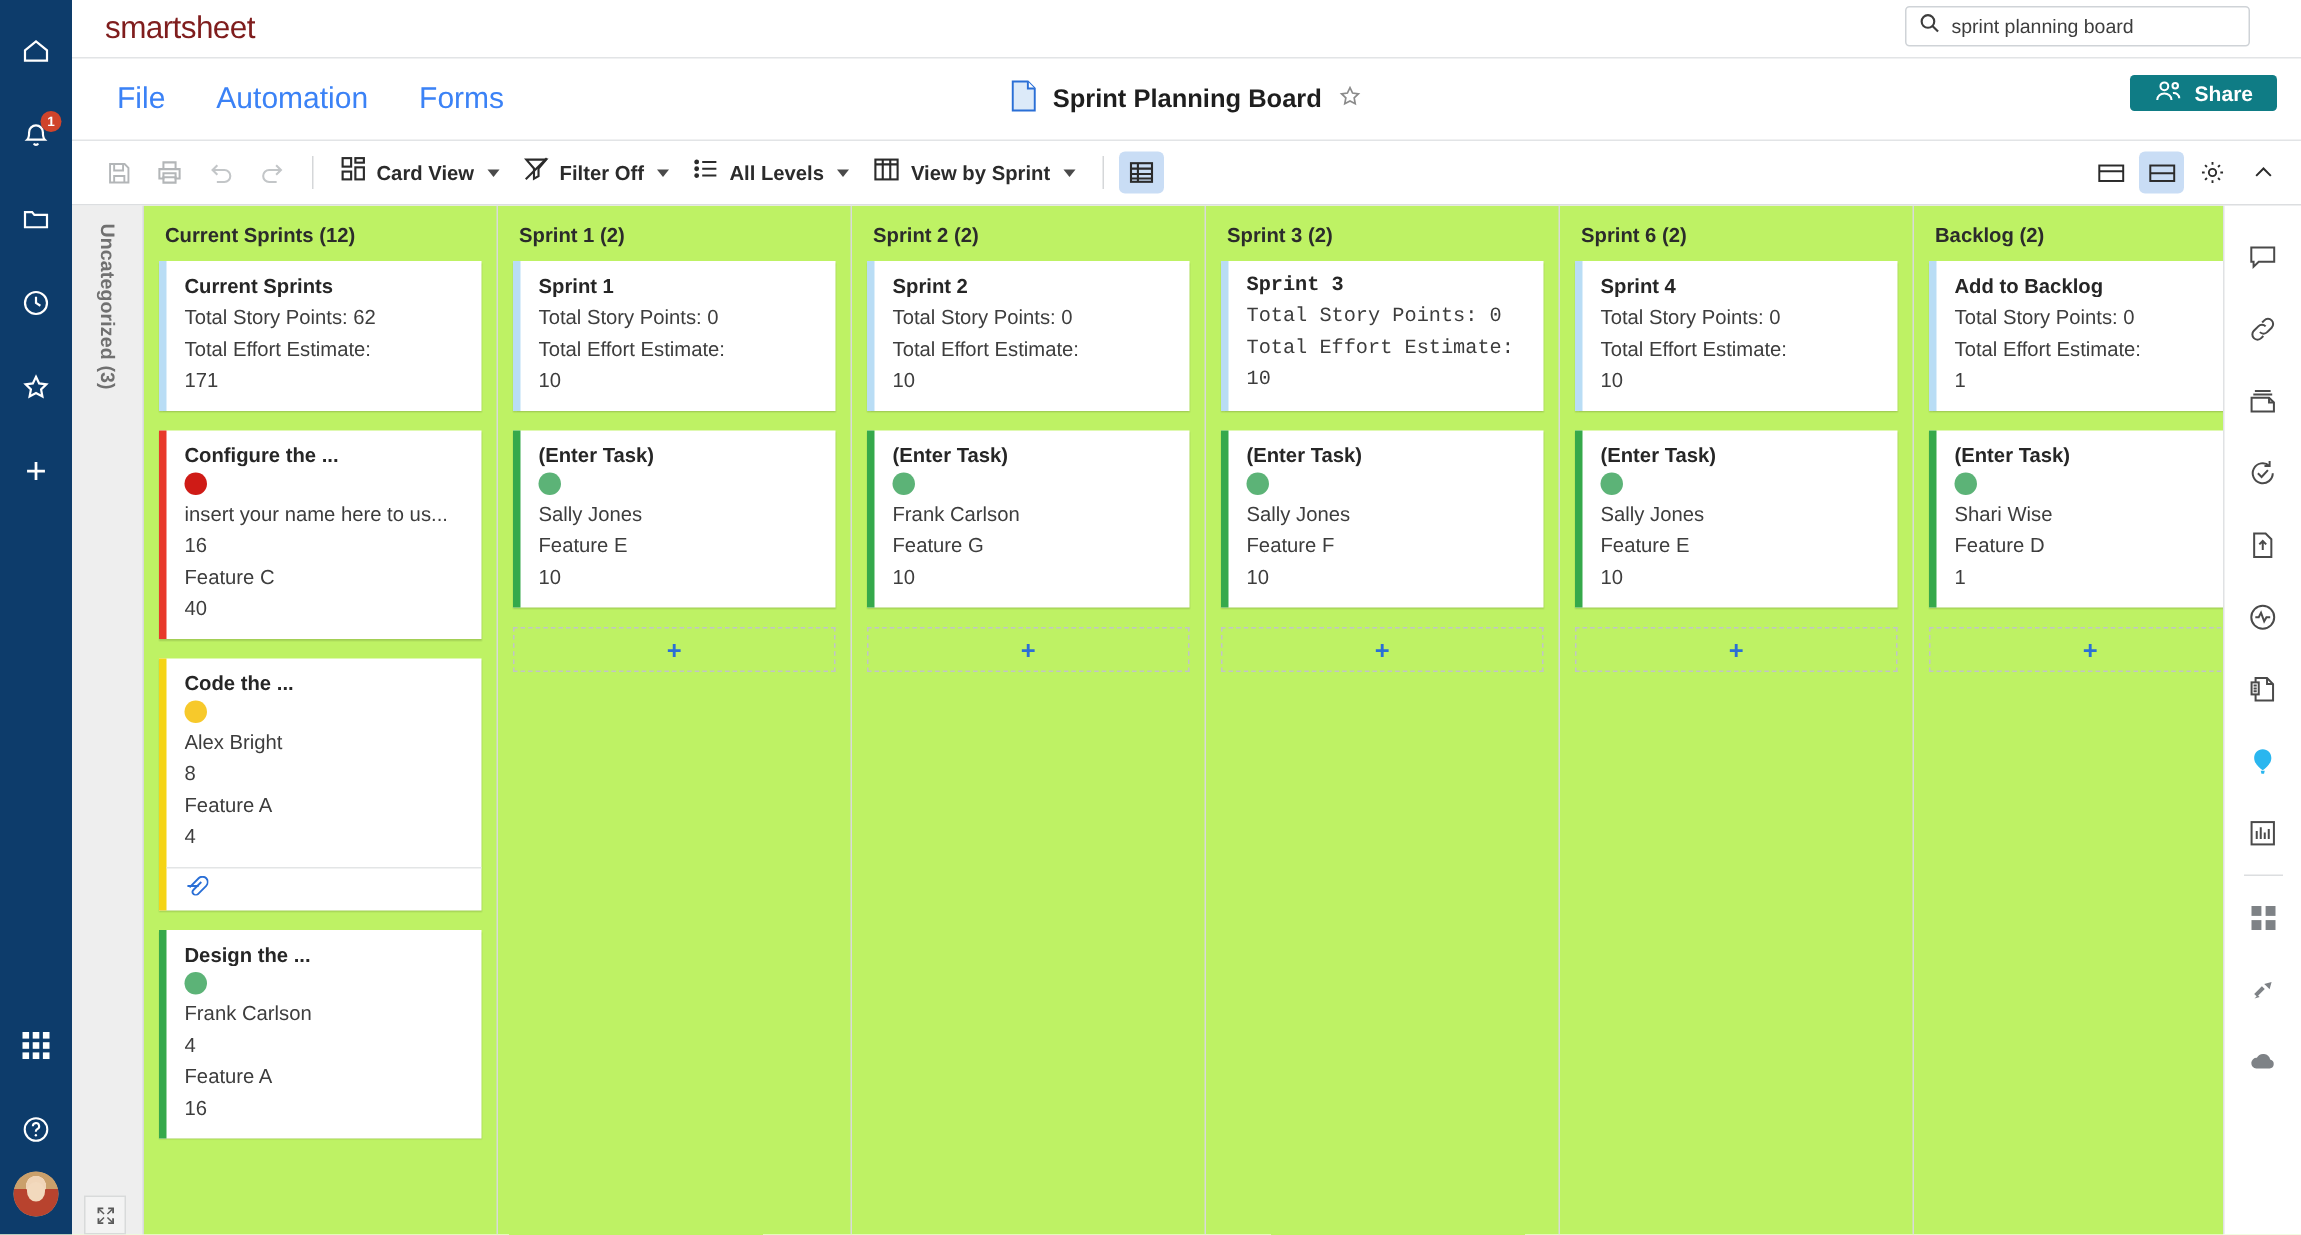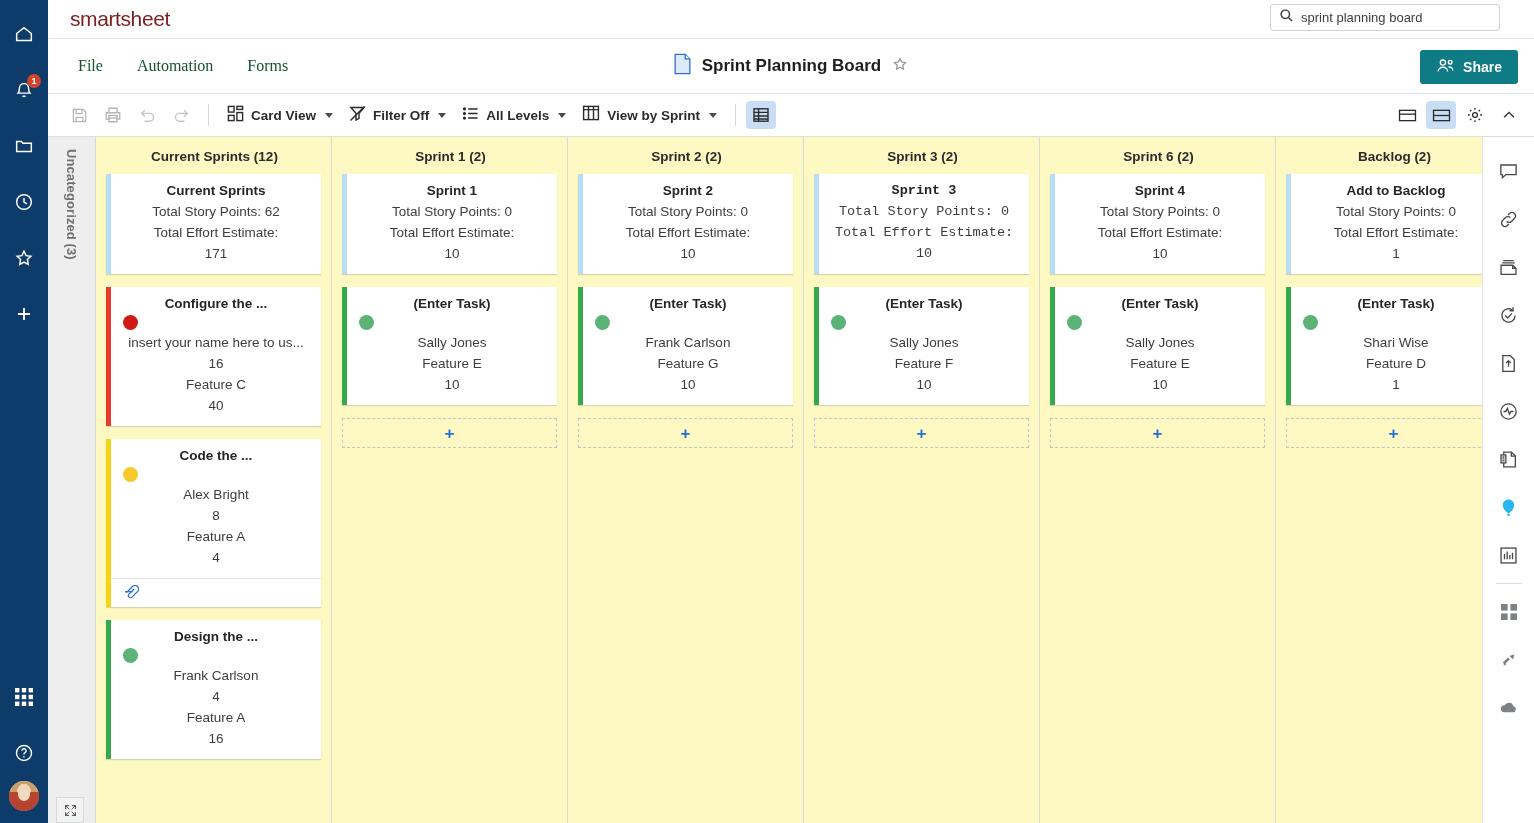--- a/index.html
+++ b/index.html
@@ -81,36 +81,36 @@
   
   .menubar {
     height: 56px; flex: 0 0 56px;
     border-top: 1px solid #e2e4e6;
     border-bottom: 1px solid #e2e4e6;
     display: flex; align-items: center;
     position: relative; background: #fff;
   }
   .menu-items { display: flex; align-items: center; padding-left: 18px; gap: 10px; }
   .menu-items div {
-    font-size: 16px; color: #14532d; padding: 6px 12px; cursor: pointer; font-family: Liberation Serif, serif;
+    font-size: 20px; color: #3b82f6; padding: 6px 12px; cursor: pointer;
   }
   .doc-title-wrap {
     position: absolute; left: 0; right: 0; top: 0; bottom: 0;
     display: flex; align-items: center; justify-content: center;
     pointer-events: none;
   }
   .doc-title-wrap > * { pointer-events: auto; }
   .doc-title {
     font-size: 17px; font-weight: bold; color: #1e1e1e; margin: 0 10px;
   }
   .share-btn {
     position: absolute; right: 16px; top: 11px;
     background: #14757f; background: #0f7c85;
     color: #fff; border: 0; border-radius: 3px;
-    height: 34px; padding: 0 16px;
+    height: 24px; padding: 0 16px;
     font-size: 14px; font-weight: bold;
     display: flex; align-items: center; gap: 8px;
     cursor: pointer; font-family: "Liberation Sans", sans-serif;
   }
 
   
   .toolbar {
     height: 43px; flex: 0 0 43px;
     display: flex; align-items: center;
     border-bottom: 1px solid #dcdee0;
@@ -138,22 +138,22 @@
     display: flex; align-items: flex-start; justify-content: center;
     padding-top: 12px;
   }
   .lane-label span {
     writing-mode: vertical-rl;
     font-size: 13px; font-weight: bold; color: #707070;
     letter-spacing: 0.1px;
     white-space: nowrap;
   }
   .board {
-    flex: 1 1 auto; display: flex; background: #fef9c3;
-    overflow: hidden; min-width: 0; text-align: center;
+    flex: 1 1 auto; display: flex; background: #bef264;
+    overflow: hidden; min-width: 0;
   }
   .column {
     width: 236px; flex: 0 0 236px;
     border-right: 1px solid #d8dada;
     padding: 0 10px;
     overflow: hidden;
   }
   .col-title {
     font-size: 13.5px; font-weight: bold; color: #2b2b2b;
     padding: 12px 2px 10px 4px;

